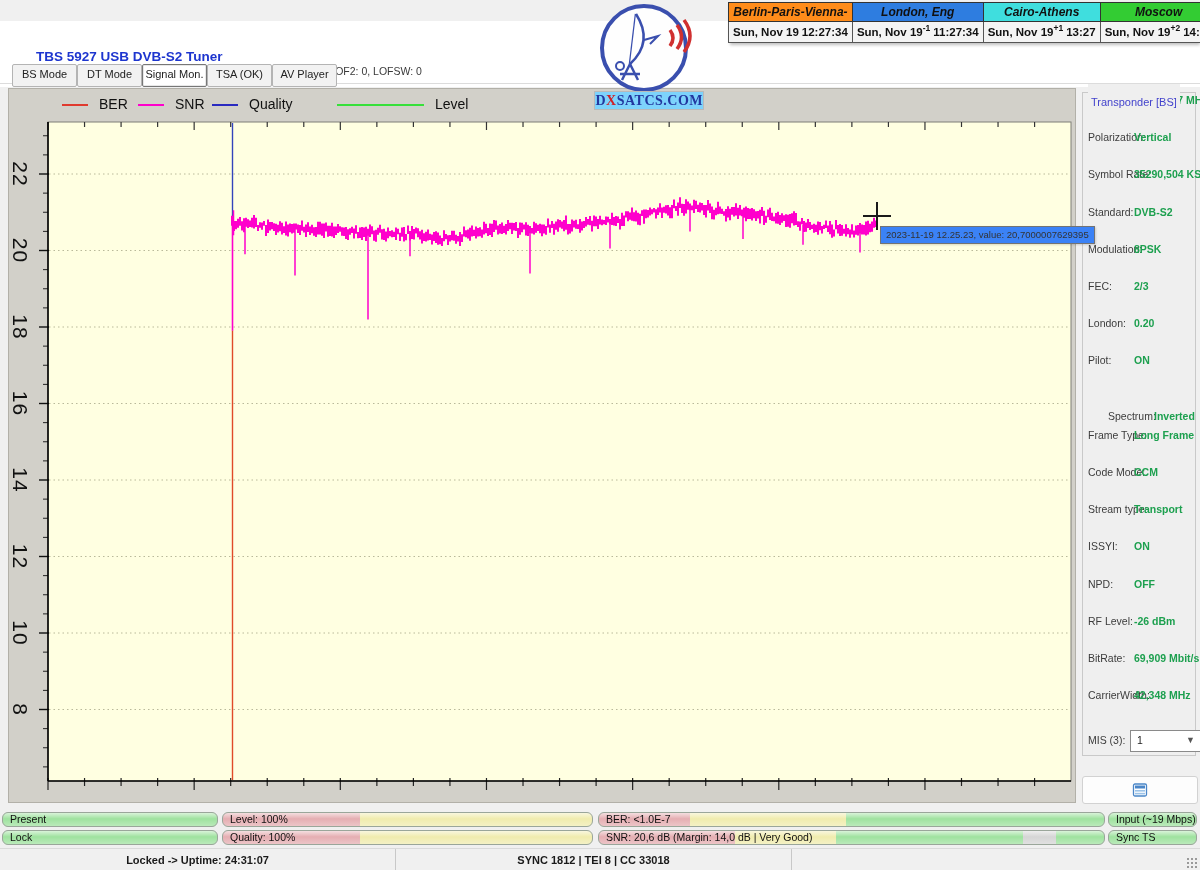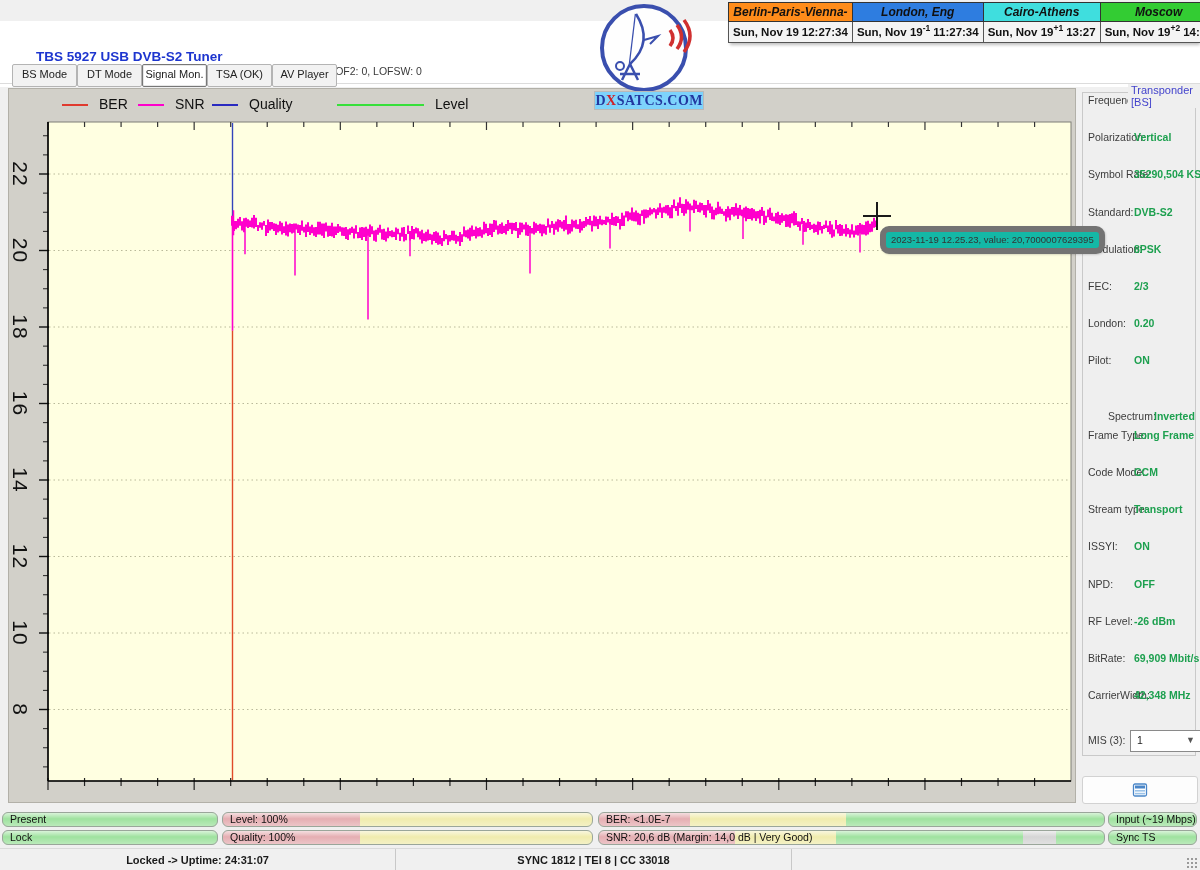--- a/index.html
+++ b/index.html
@@ -33,25 +33,25 @@
   #logo{position:absolute;left:592px;top:2px;width:114px;height:112px;z-index:30;}
   #logotext{position:absolute;left:2px;top:89px;width:108px;height:17px;background:#7dd3fc;border:1px solid #b9b9b9;
             text-align:right;font-family:"Liberation Serif",serif;font-weight:bold;font-size:14px;letter-spacing:.5px;color:#23379f;line-height:17px;}
   #logotext .red{color:#cf2128;}
   
   #chartbox{position:absolute;left:8px;top:88px;width:1066px;height:713px;background:#d2d0c9;border:1px solid #b2b0a8;}
   #chartsvg{position:absolute;left:0;top:0;z-index:5;}
   .legitem{position:absolute;top:95px;height:18px;z-index:6;}
   .legline{position:absolute;top:9px;height:2px;}
   .leglabel{position:absolute;top:1px;font-size:14px;color:#111;white-space:nowrap;}
-  #tooltip{position:absolute;left:880px;top:226px;height:14px;z-index:40;background:#14b8a6;border:6px solid #737373;
-           border-radius:9px;font-size:9.5px;color:#333;line-height:14px;padding:1px 5px;white-space:nowrap;box-shadow:1px 1px 2px rgba(0,0,0,.15);}
+  #tooltip{position:absolute;left:880px;top:226px;height:14px;z-index:40;background:#3b82f6;border:1px solid #737373;
+           border-radius:0;font-size:9.5px;color:#333;line-height:14px;padding:1px 5px;white-space:nowrap;box-shadow:1px 1px 2px rgba(0,0,0,.15);}
   
   #sidepanel{position:absolute;left:1082px;top:92px;width:112px;height:662px;border:1px solid #c9c9c9;background:#efefef;}
-  #sidetitle{position:absolute;left:1088px;top:84px;z-index:2;background:#efefef;padding:0 3px;font-size:11px;color:#4343cc;margin-left:40px;}
+  #sidetitle{position:absolute;left:1088px;top:84px;z-index:2;background:#efefef;padding:12px 3px;font-size:11px;color:#4343cc;}
   .srow{position:absolute;left:1088px;width:104px;height:15px;font-size:10.5px;white-space:nowrap;}
   .srow .lbl{position:absolute;left:0;top:0;color:#3c3c3c;}
   .srow .val{position:absolute;left:46px;top:0;color:#1da04f;font-weight:bold;}
   #misrow{position:absolute;left:1088px;top:734px;font-size:10.5px;color:#3c3c3c;}
   #misselect{position:absolute;left:1130px;top:730px;width:63px;height:20px;background:#fff;border:1px solid #8a8a8a;
              font-size:10.5px;color:#222;line-height:18px;padding-left:6px;}
   #misselect .chev{position:absolute;right:5px;top:0;color:#555;font-size:9px;line-height:18px;}
   #sidebutton{position:absolute;left:1082px;top:776px;width:114px;height:26px;background:#fdfdfd;border:1px solid #d2d2d2;
               border-radius:3px;display:flex;align-items:center;justify-content:center;}
   

